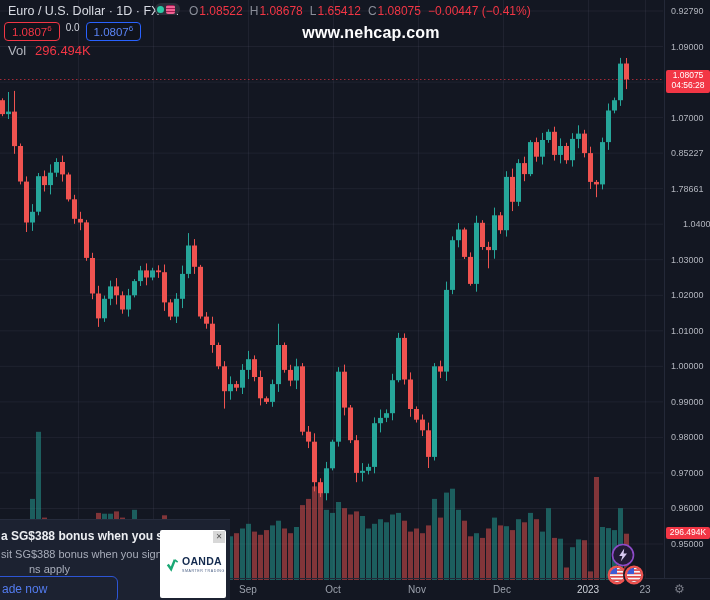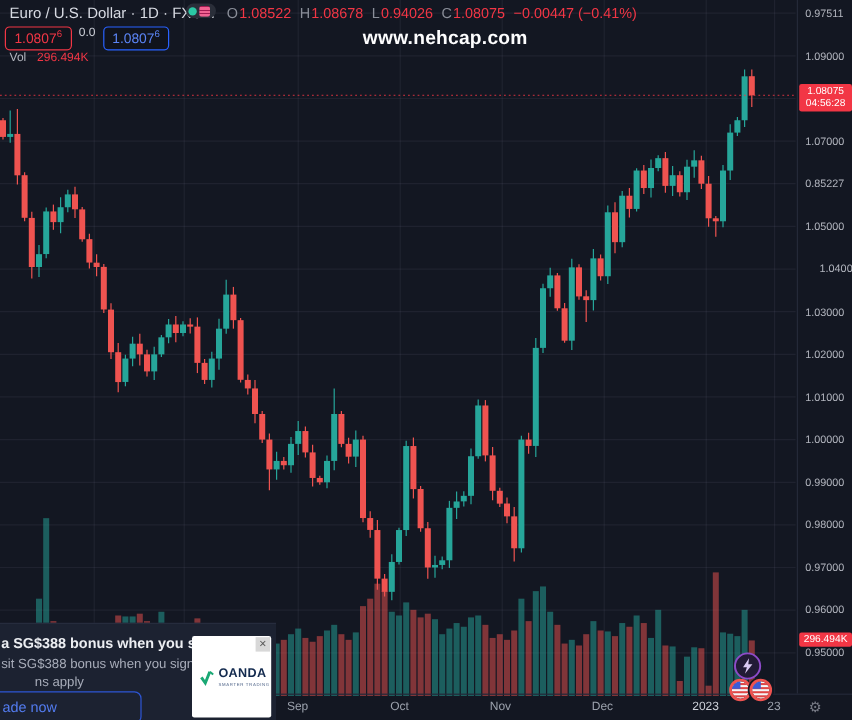--- a/index.html
+++ b/index.html
@@ -13,21 +13,21 @@
   #status-toggle .pink{width:9px;height:9px;border-radius:2px;background:#f06292;
      background-image:repeating-linear-gradient(180deg,rgba(154,20,76,.9) 0 1px,transparent 1px 3px);}
   #ohlc-row{left:189px;top:4px;font-size:12px;display:flex;gap:7px;color:#f23645;}
   #ohlc-row .k{color:#8a8e99;margin-right:1px;}
   #trade-row{left:4px;top:22px;display:flex;align-items:flex-start;gap:6px;font-size:11.5px;}
   .px-badge{border:1px solid;border-radius:4px;padding:1px 7px 2px 7px;cursor:pointer;background:rgba(0,0,0,.15);}
   .px-badge sup{font-size:8px;}
   #sell-badge{border-color:#f23645;color:#f23645;}
   #buy-badge{border-color:#2962ff;color:#5b84f5;}
   #spread{color:#d1d4dc;font-size:10px;}
-  #vol-row{left:8px;top:43px;font-size:10px;color:#b2b5be;}
+  #vol-row{left:8px;top:43px;font-size:13px;color:#b2b5be;}
   #vol-row .v{color:#f23645;margin-left:9px;}
   #watermark{position:absolute;left:371px;top:24px;transform:translateX(-50%);z-index:2;
      color:#fdfdfe;font-size:16px;font-weight:bold;letter-spacing:.2px;}
   
   #price-axis{position:absolute;left:664px;top:0;width:46px;height:578px;z-index:2;border-left:1px solid #242938;}
   .ptick{position:absolute;left:6px;font-size:9px;color:#b2b5be;}
   #time-axis{position:absolute;left:0;top:578px;width:710px;height:22px;z-index:2;border-top:1px solid #242938;}
   .ttick{position:absolute;top:5px;transform:translateX(-50%);font-size:10px;color:#9ba1ac;}
   .ttick.year{color:#cdd1d9;}
   #gear-icon{position:absolute;left:674px;top:3px;font-size:12px;color:#787b86;cursor:pointer;}
@@ -405,21 +405,21 @@
   <div id="watermark">www.nehcap.com</div>
 
   <div class="hdr" id="symbol-title">Euro / U.S. Dollar · 1D · FXCM</div>
   <div class="hdr" id="status-toggle">
     <span class="dot"></span>
     <span class="pink"></span>
   </div>
   <div class="hdr" id="ohlc-row">
     <span><span class="k">O</span><span>1.08522</span></span>
     <span><span class="k">H</span><span>1.08678</span></span>
-    <span><span class="k">L</span><span>0.94026</span></span>
+    <span><span class="k">L</span><span>1.65412</span></span>
     <span><span class="k">C</span><span>1.08075</span></span>
     <span>−0.00447 (−0.41%)</span>
   </div>
   <div class="hdr" id="trade-row">
     <span class="px-badge" id="sell-badge"><span>1.0807</span><sup>6</sup></span>
     <span id="spread">0.0</span>
     <span class="px-badge" id="buy-badge"><span>1.0807</span><sup>6</sup></span>
   </div>
   <div class="hdr" id="vol-row">
     <span>Vol</span><span class="v">296.494K</span>
@@ -429,25 +429,25 @@
       <div class="ptick" style="top: 538.995px;">0.95000</div>
       <div class="ptick" style="top: 503.462px;">0.96000</div>
       <div class="ptick" style="top: 467.929px;">0.97000</div>
       <div class="ptick" style="top: 432.396px;">0.98000</div>
       <div class="ptick" style="top: 396.863px; text-align: right;">0.99000</div>
       <div class="ptick" style="top: 361.33px;">1.00000</div>
       <div class="ptick" style="top: 325.797px;">1.01000</div>
       <div class="ptick" style="top: 290.264px;">1.02000</div>
       <div class="ptick" style="top: 254.731px;">1.03000</div>
       <div class="ptick" style="top: 219.198px; margin-left: 12px;">1.04000</div>
-      <div class="ptick" style="top: 183.665px;">1.05000</div>
+      <div class="ptick" style="top: 183.665px;">1.78661</div>
       <div class="ptick" style="top: 148.132px;">0.85227</div>
       <div class="ptick" style="top: 112.599px;">1.07000</div>
       <div class="ptick" style="top: 41.533px;">1.09000</div>
-      <div class="ptick" style="top: 6px;">0.97511</div>
+      <div class="ptick" style="top: 6px;">0.92790</div>
     </div>
   <div id="time-axis">
     <span id="gear-icon">⚙</span>
   <div class="ttick" style="left: 248px;">Sep</div>
       <div class="ttick" style="left: 333px;">Oct</div>
       <div class="ttick" style="left: 417px;">Nov</div>
       <div class="ttick" style="left: 502px;">Dec</div>
       <div class="ttick year" style="left: 588px;">2023</div>
       <div class="ttick" style="left: 645px;">23</div>
     </div>

